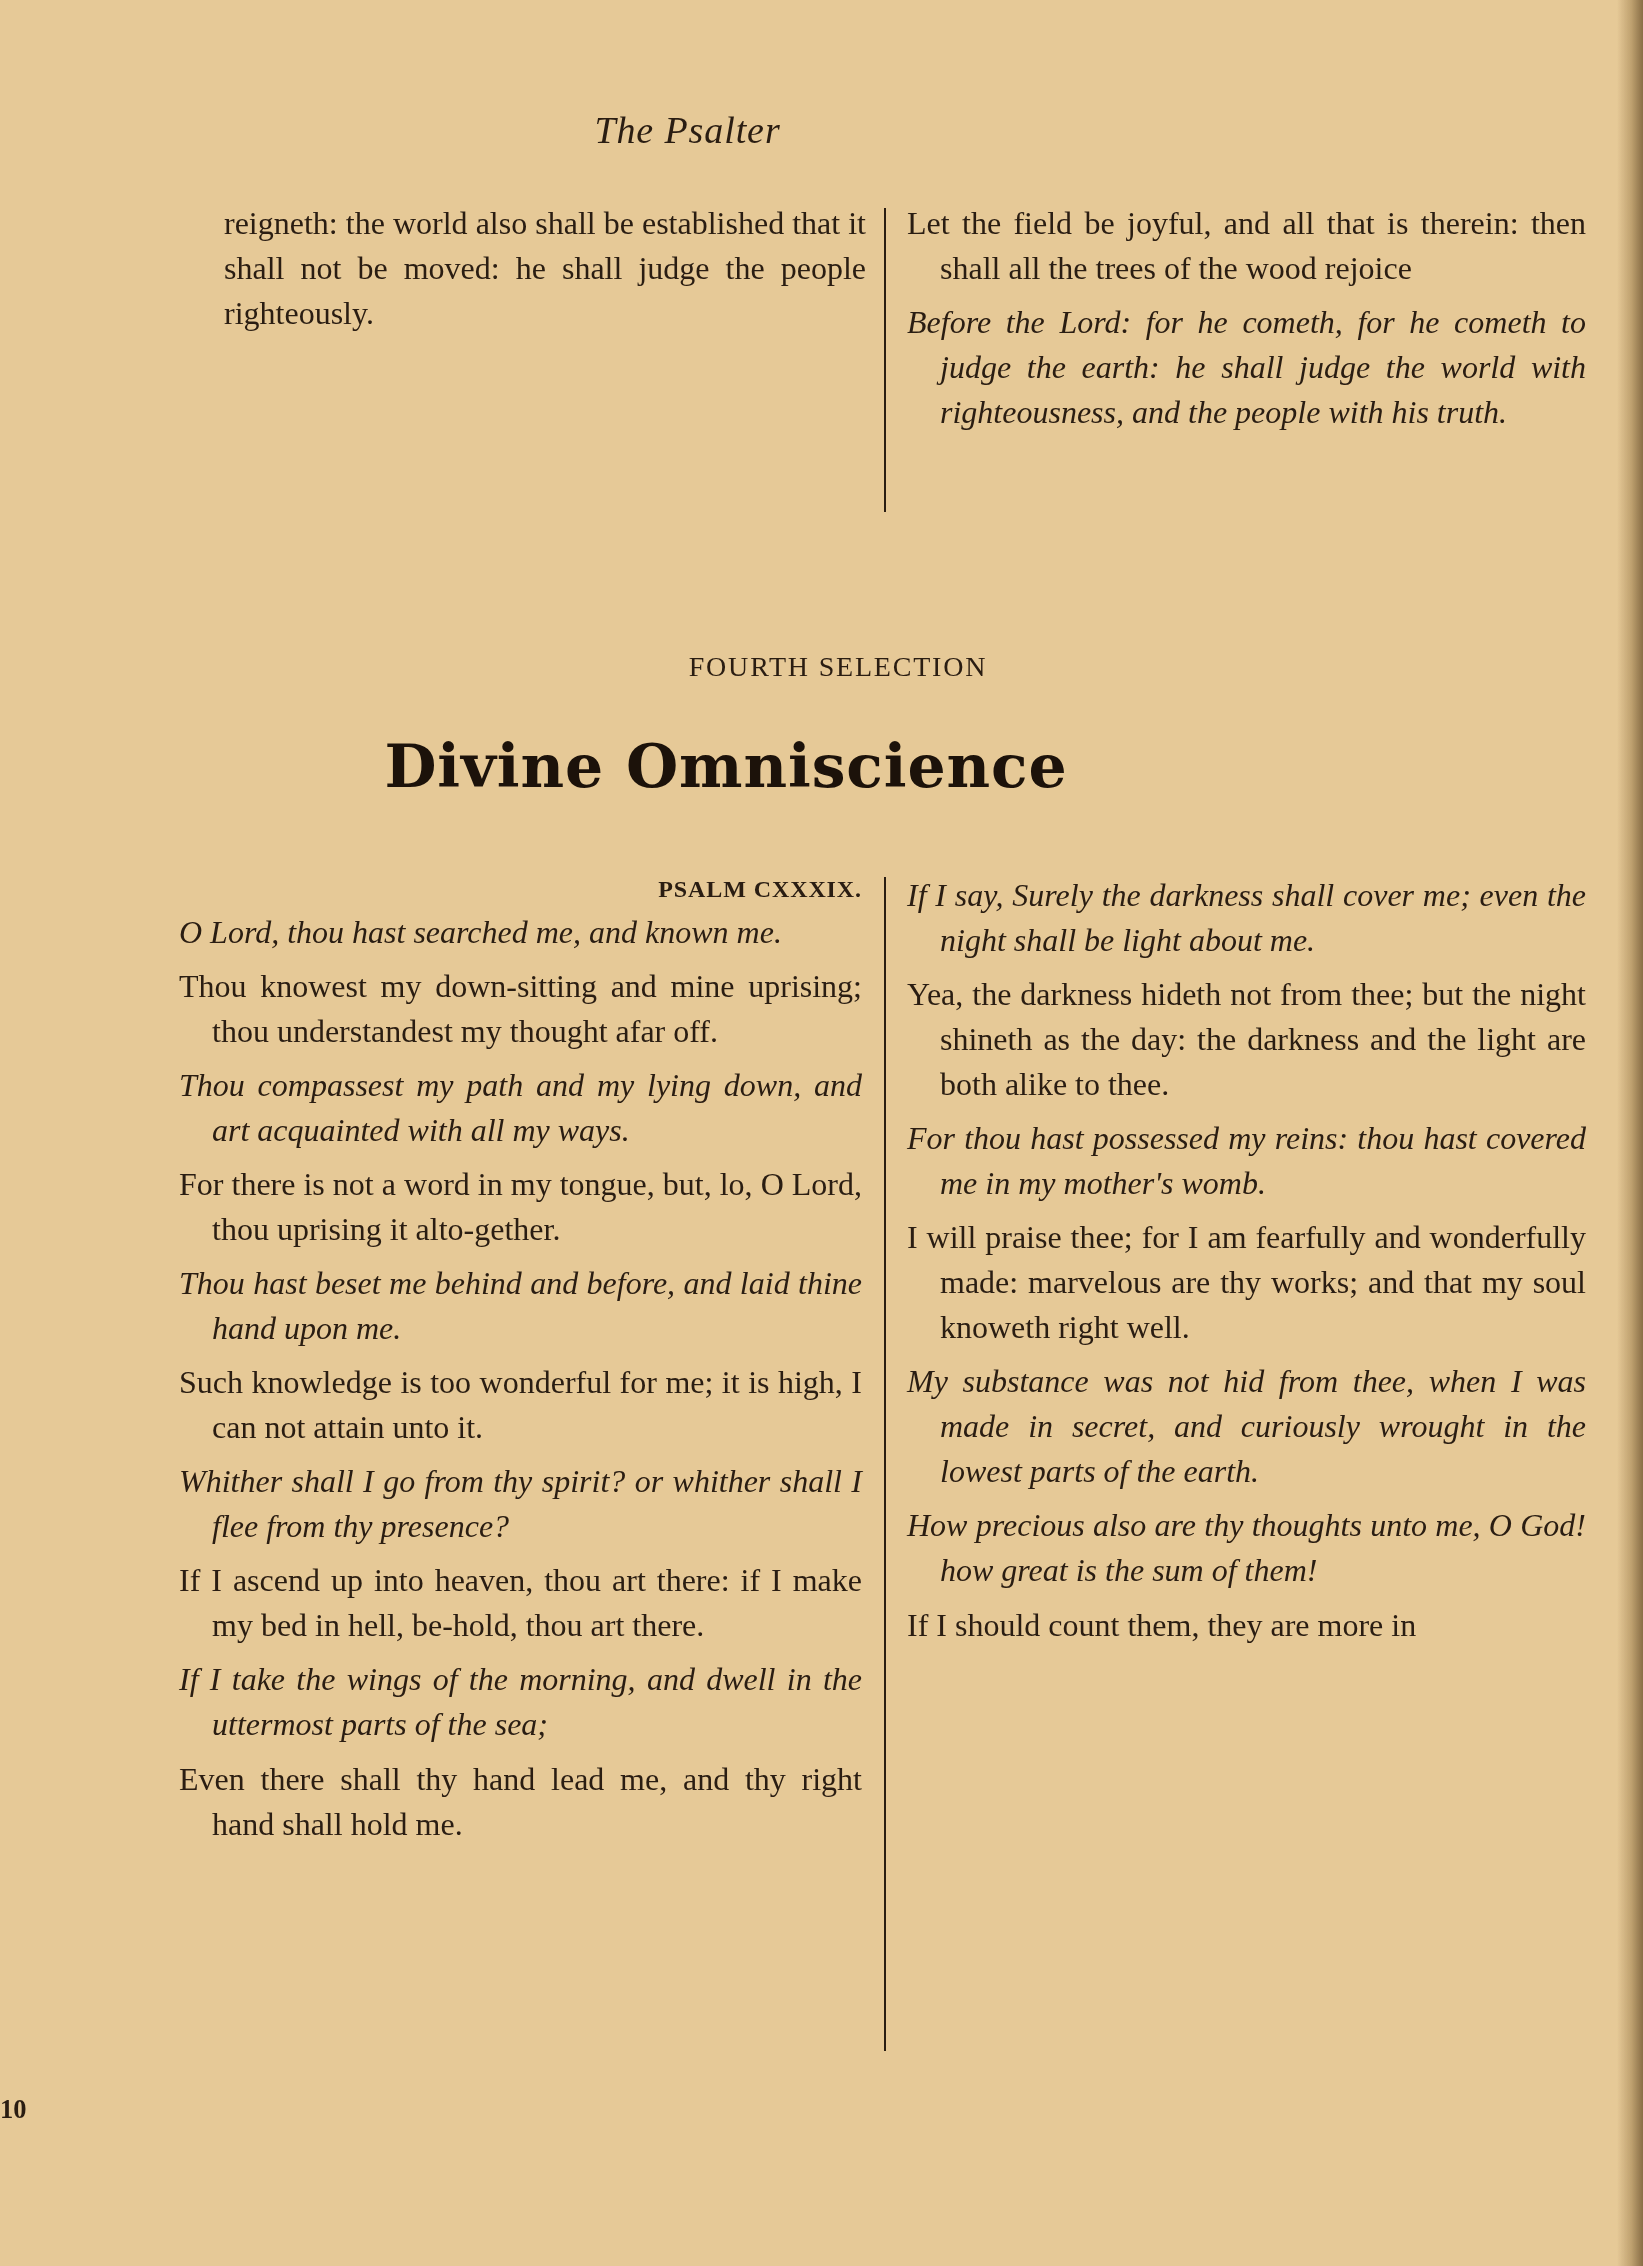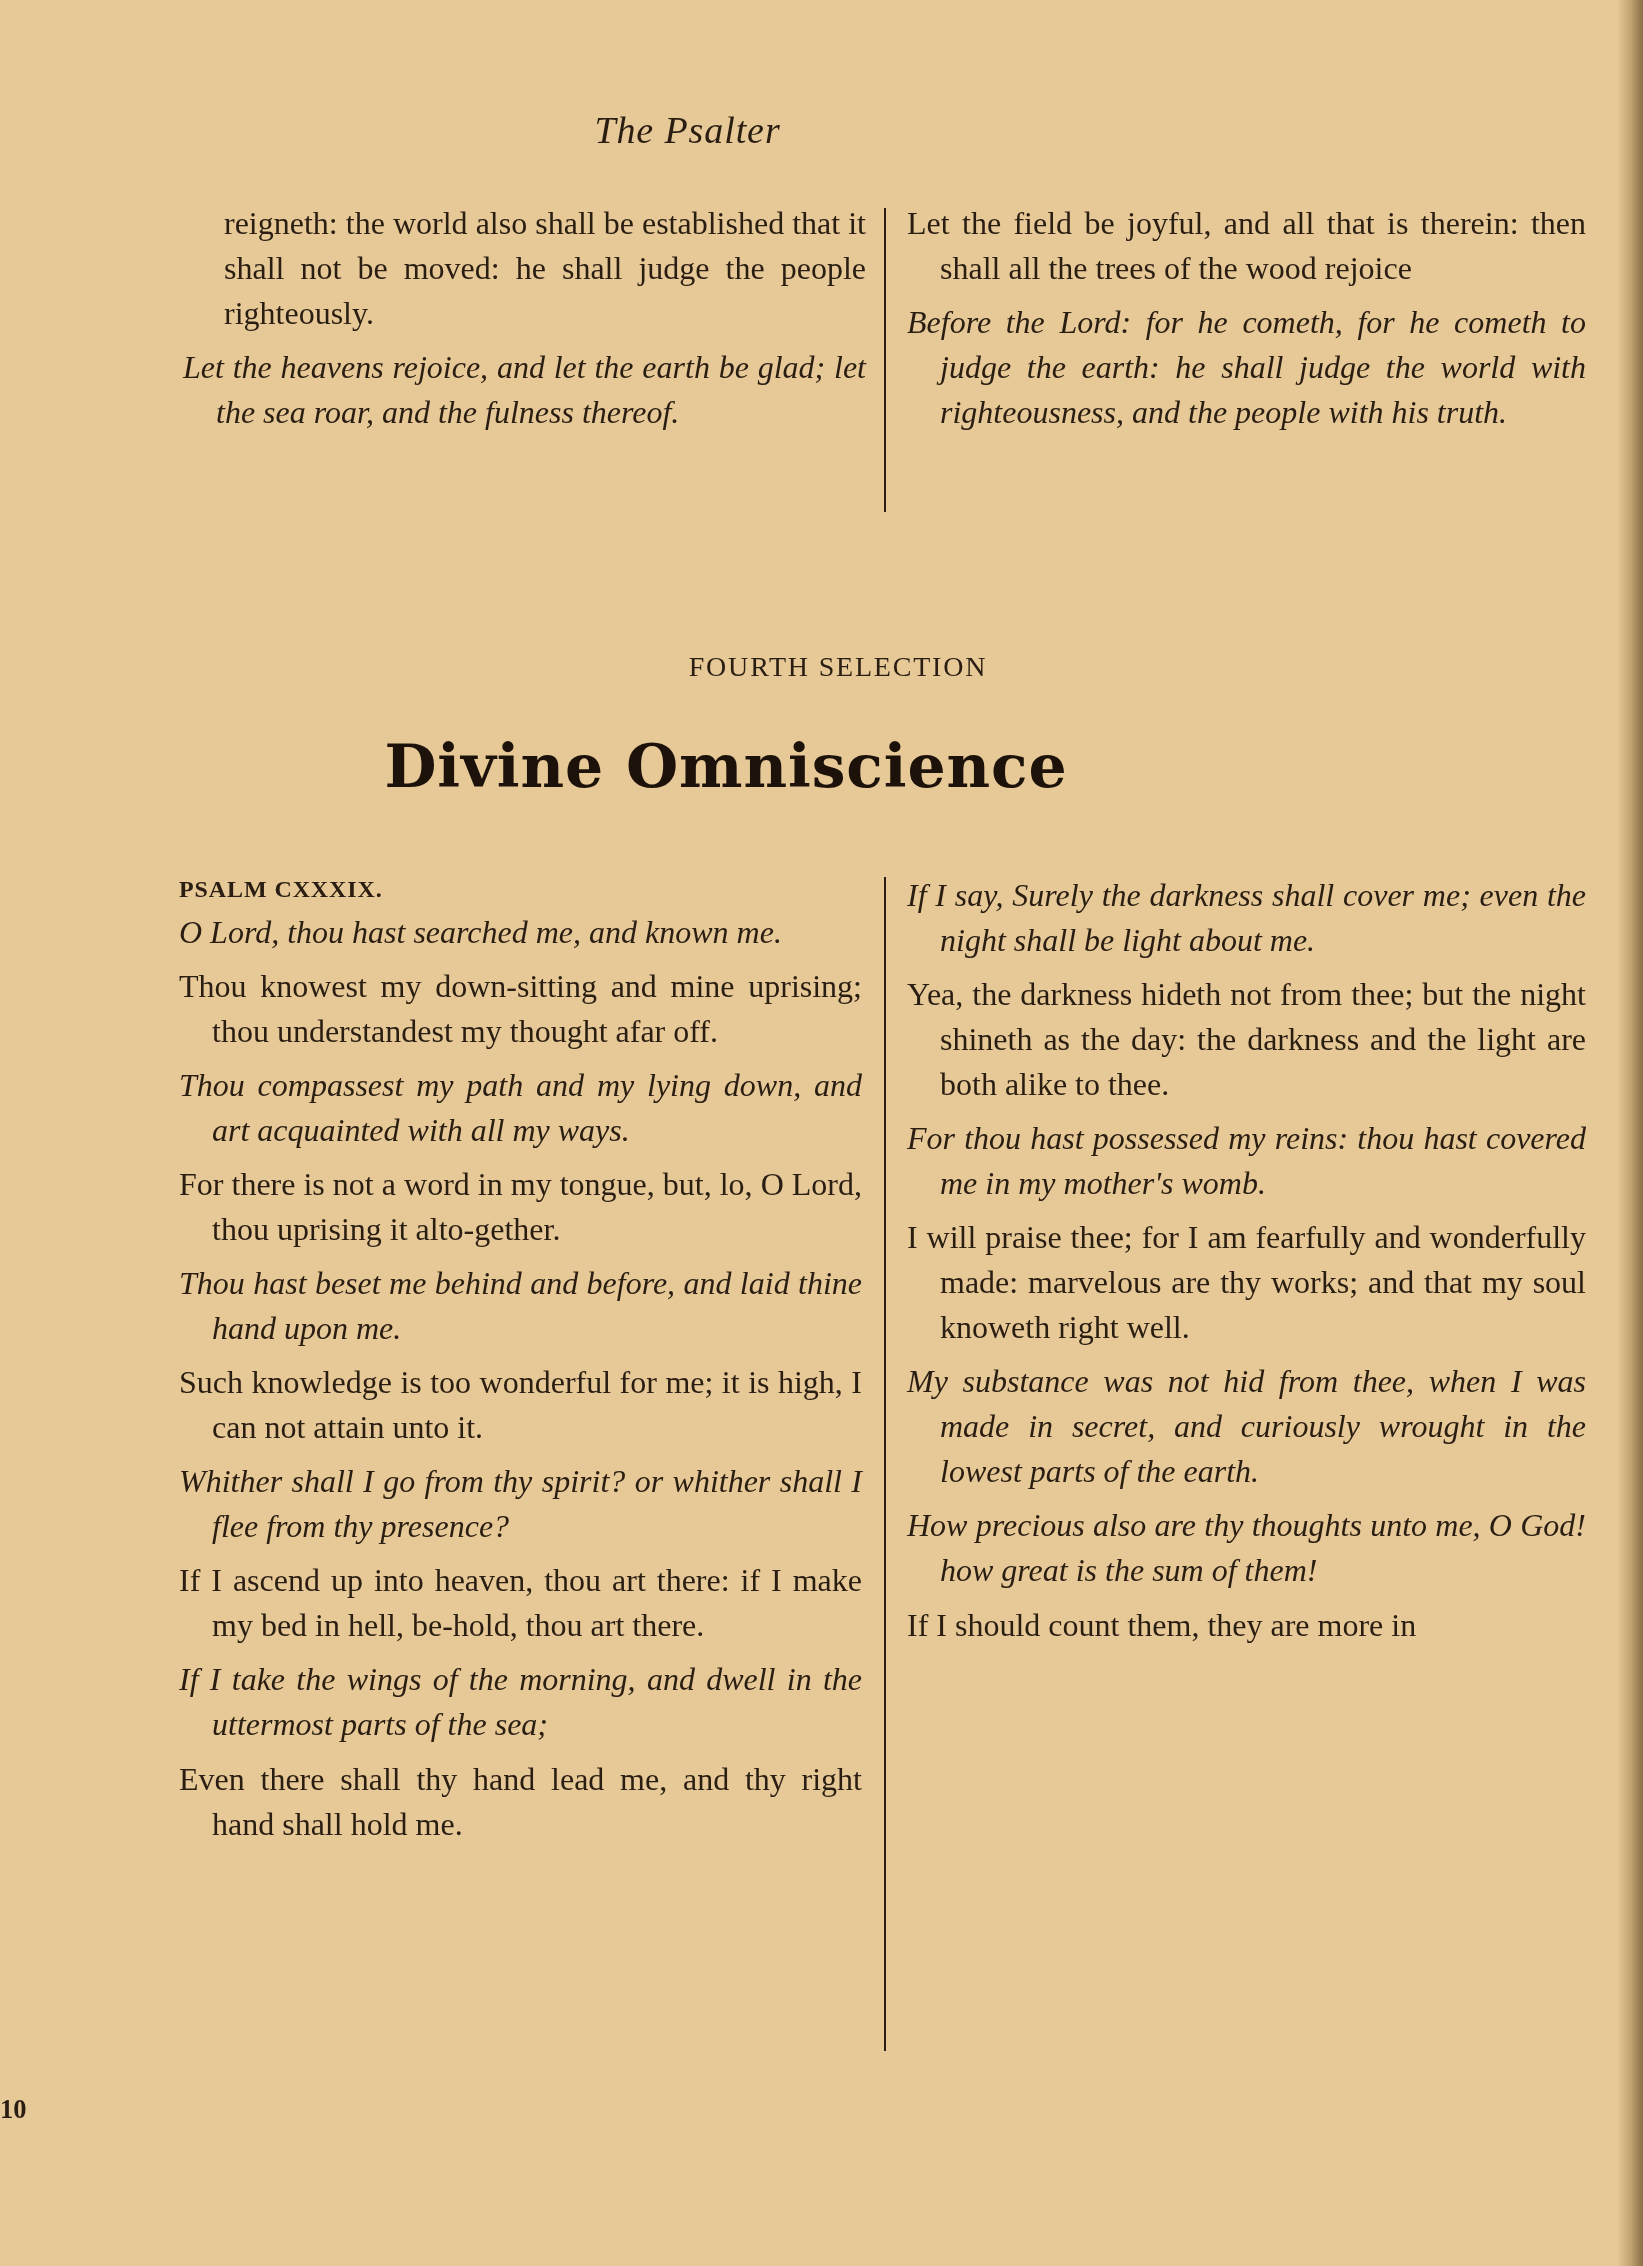--- a/index.html
+++ b/index.html
@@ -28,36 +28,35 @@
     font-size:28px; letter-spacing:1.8px;
   }
   .section-title {
     position:absolute; top:731px; left:0; width:1452px; text-align:center;
     font-family:"DejaVu Serif", serif; font-weight:bold; font-size:60px;
     letter-spacing:0.9px; color:#1c120a;
   }
   .bot-left { left:179px; top:873px; width:683px; }
   .bot-right { left:907px; top:873px; width:679px; }
   .psalm-heading {
-    text-align:left; font-weight:bold; font-size:24px; letter-spacing:0.9px;
+    text-align:right; font-weight:bold; font-size:24px; letter-spacing:0.9px;
     margin:0 0 3.7px 0; line-height:33px;
   }
   .page-number {
     position:absolute; top:2094px; left:0; width:1644px; 
     font-weight:bold; font-size:26.5px;
   }
 </style>
 </head>
 <body>
 
 <div class="running-head">The Psalter</div>
 
 <div class="col top-left">
   <p class="cont">reigneth: the world also shall be established that it shall not be moved: he shall judge the people righteously.</p>
-  <p class="it">Let the heavens rejoice, and let the earth be glad; let the sea roar, and the fulness thereof.</p>
 </div>
 
 <div class="divider div-top"></div>
 
 <div class="col top-right">
   <p>Let the field be joyful, and all that is therein: then shall all the trees of the wood rejoice</p>
   <p class="it">Before the Lord: for he cometh, for he cometh to judge the earth: he shall judge the world with righteousness, and the people with his truth.</p>
 </div>
 
 <div class="section-label">FOURTH SELECTION</div>

